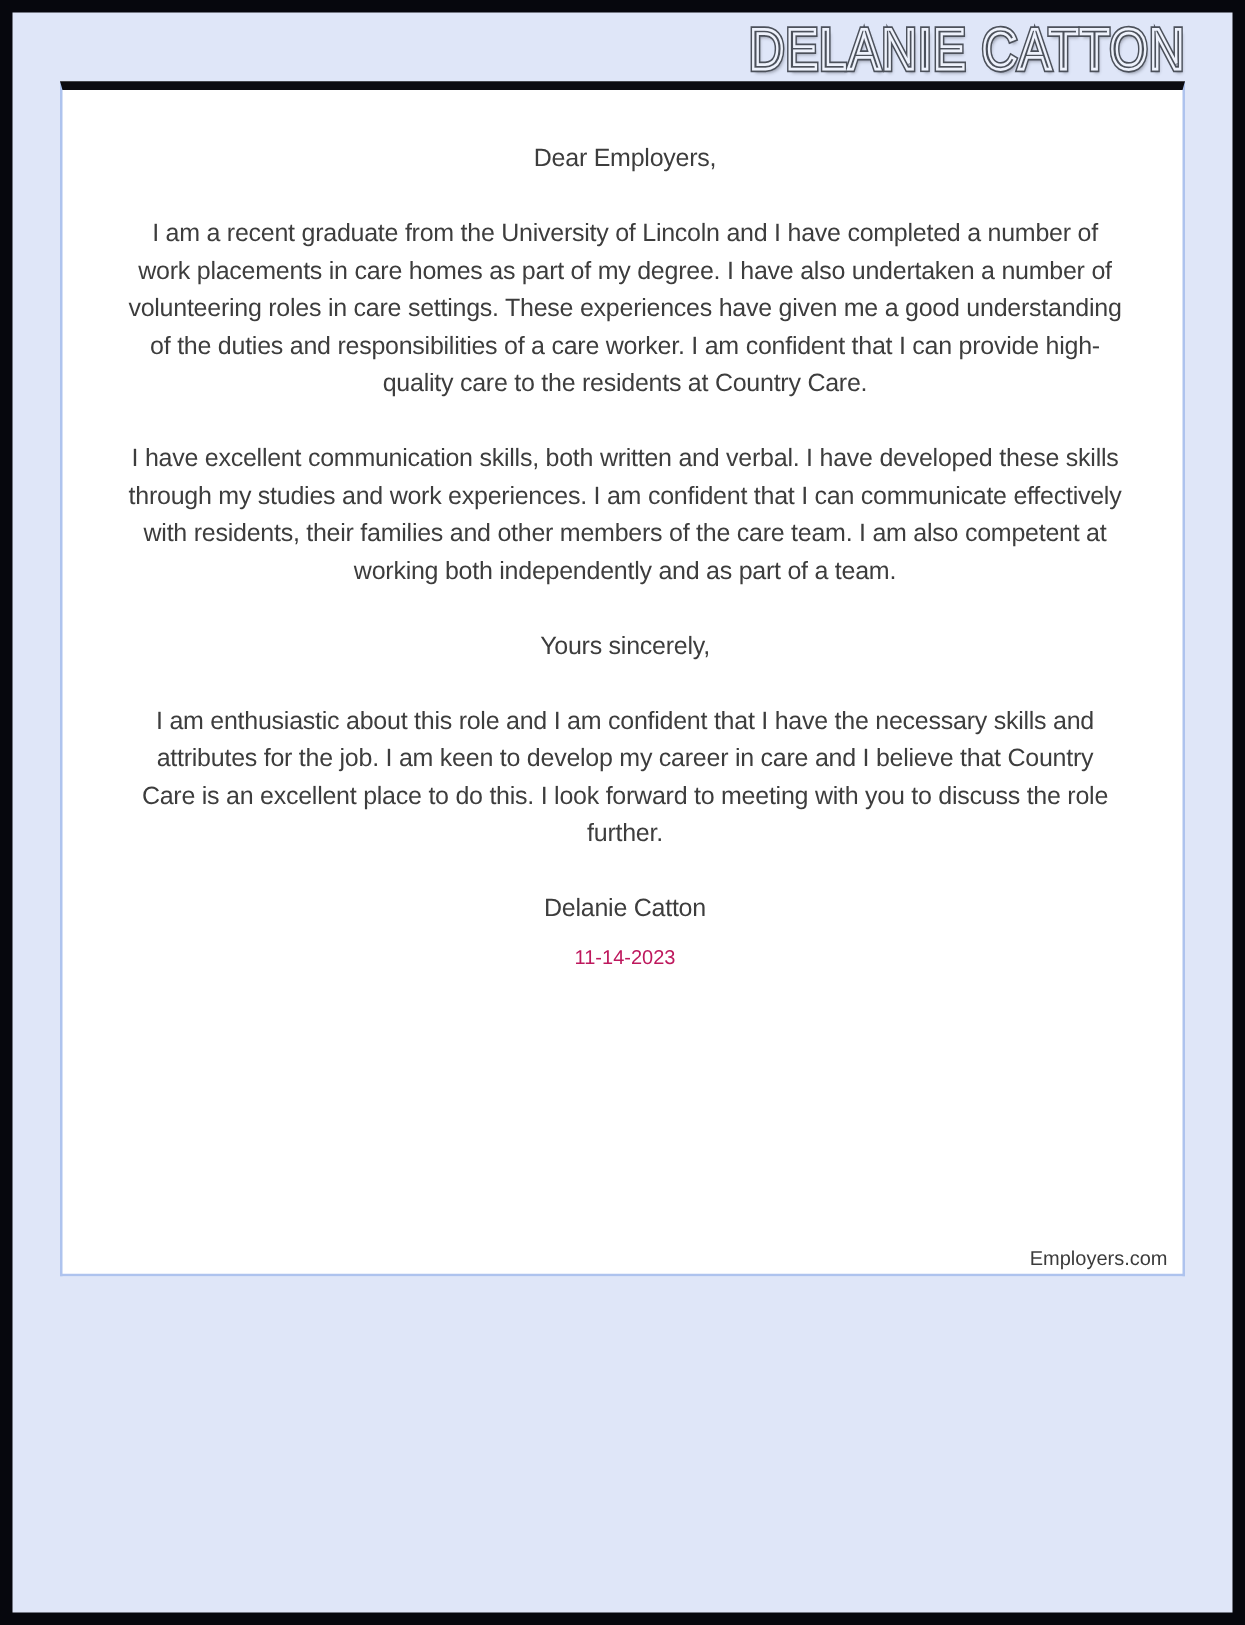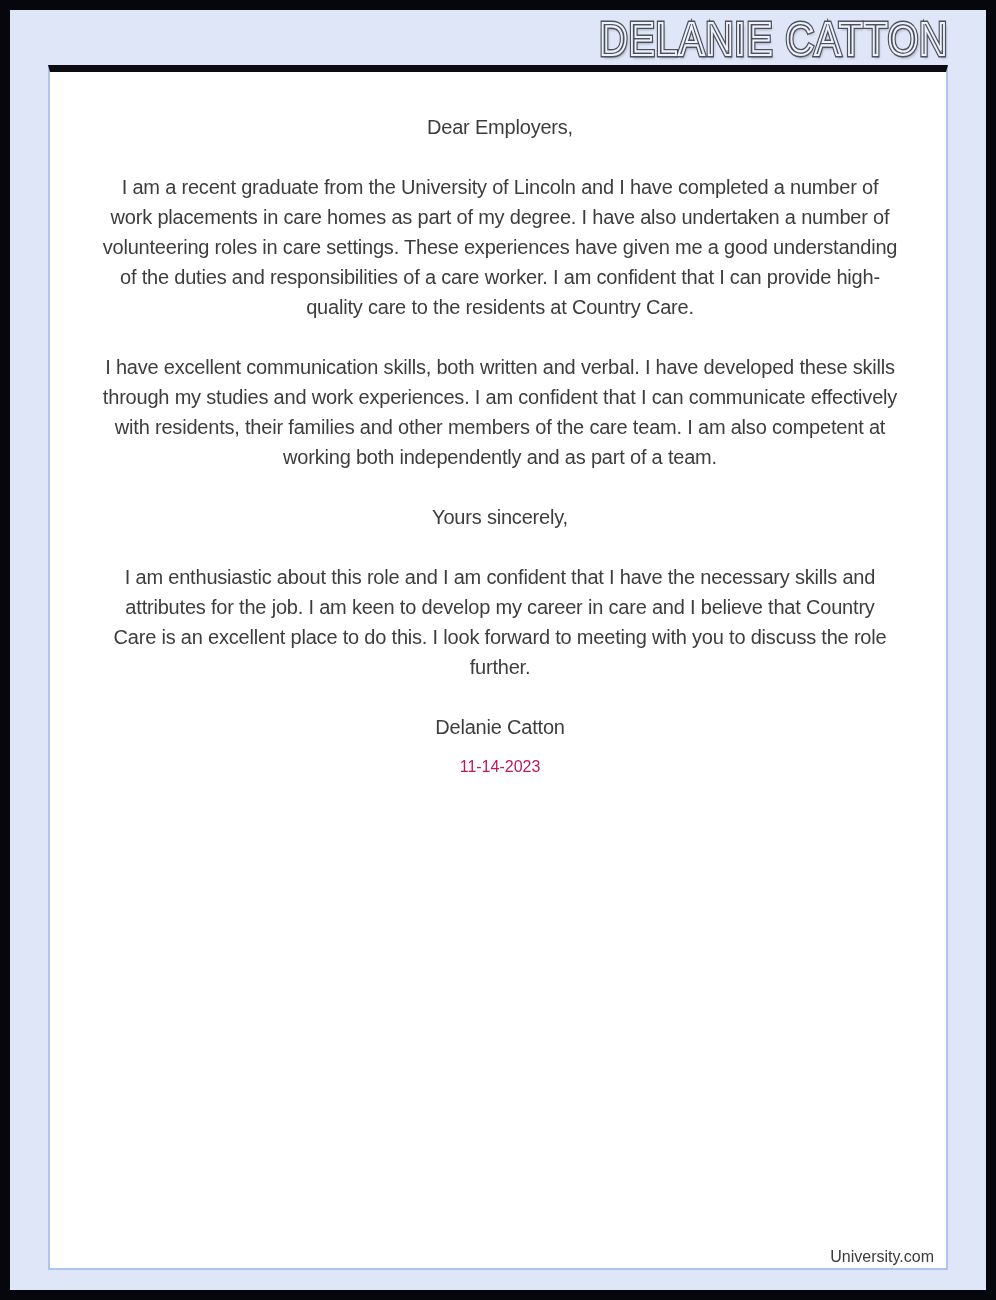--- a/index.html
+++ b/index.html
@@ -44,21 +44,21 @@
   }
   .title-front {
     position: absolute;
     left: 0; top: 0;
     -webkit-text-stroke: 2.2px #eef2fc;
   }
   
   .letter-card {
     box-sizing: border-box;
     margin: 0 38px;
-    height: 1205px;
+    height: 956px;
     background: #ffffff;
     border: 2px solid #aec3ee;
     border-top: 7px solid #0b0b10;  
     position: relative;
     padding: 40px 48px 0 52px;
   }
   .letter-card p {
     margin: 0 0 30px 0;
     max-width: 812px;
     font-size: 20px;
@@ -106,17 +106,17 @@
     <p>I have excellent communication skills, both written and verbal. I have developed these skills through my studies and work experiences. I am confident that I can communicate effectively with residents, their families and other members of the care team. I am also competent at working both independently and as part of a team.</p>
 
     <p>Yours sincerely,</p>
 
     <p>I am enthusiastic about this role and I am confident that I have the necessary skills and attributes for the job. I am keen to develop my career in care and I believe that Country Care is an excellent place to do this. I look forward to meeting with you to discuss the role further.</p>
 
     <p class="signature-name">Delanie Catton</p>
 
     <a class="date-line" href="#">11-14-2023</a>
 
-    <a class="watermark" href="#">University.com</a>
+    <a class="watermark" href="#">Employers.com</a>
 
   </div>
 
 </div>
 
 </body></html>

